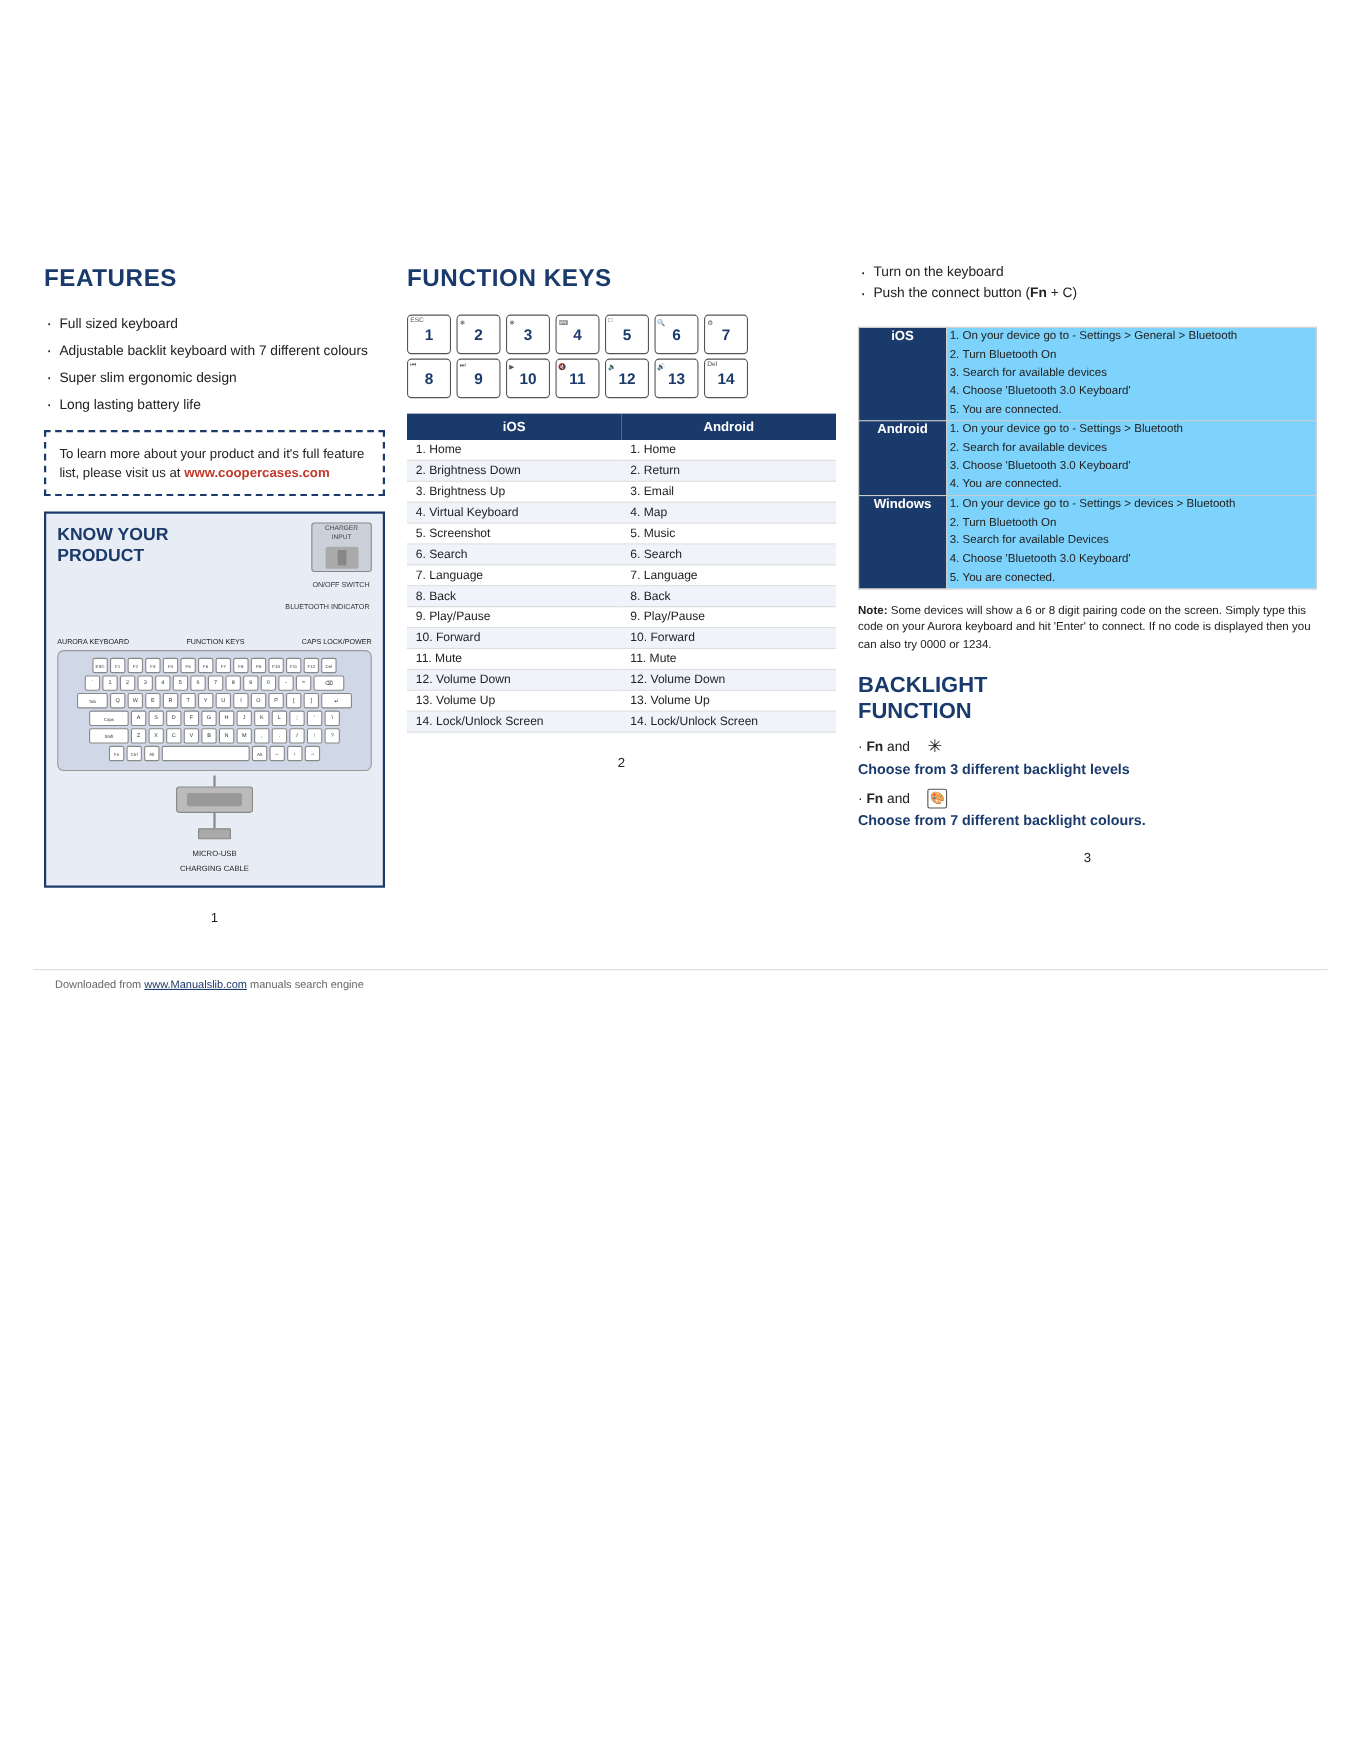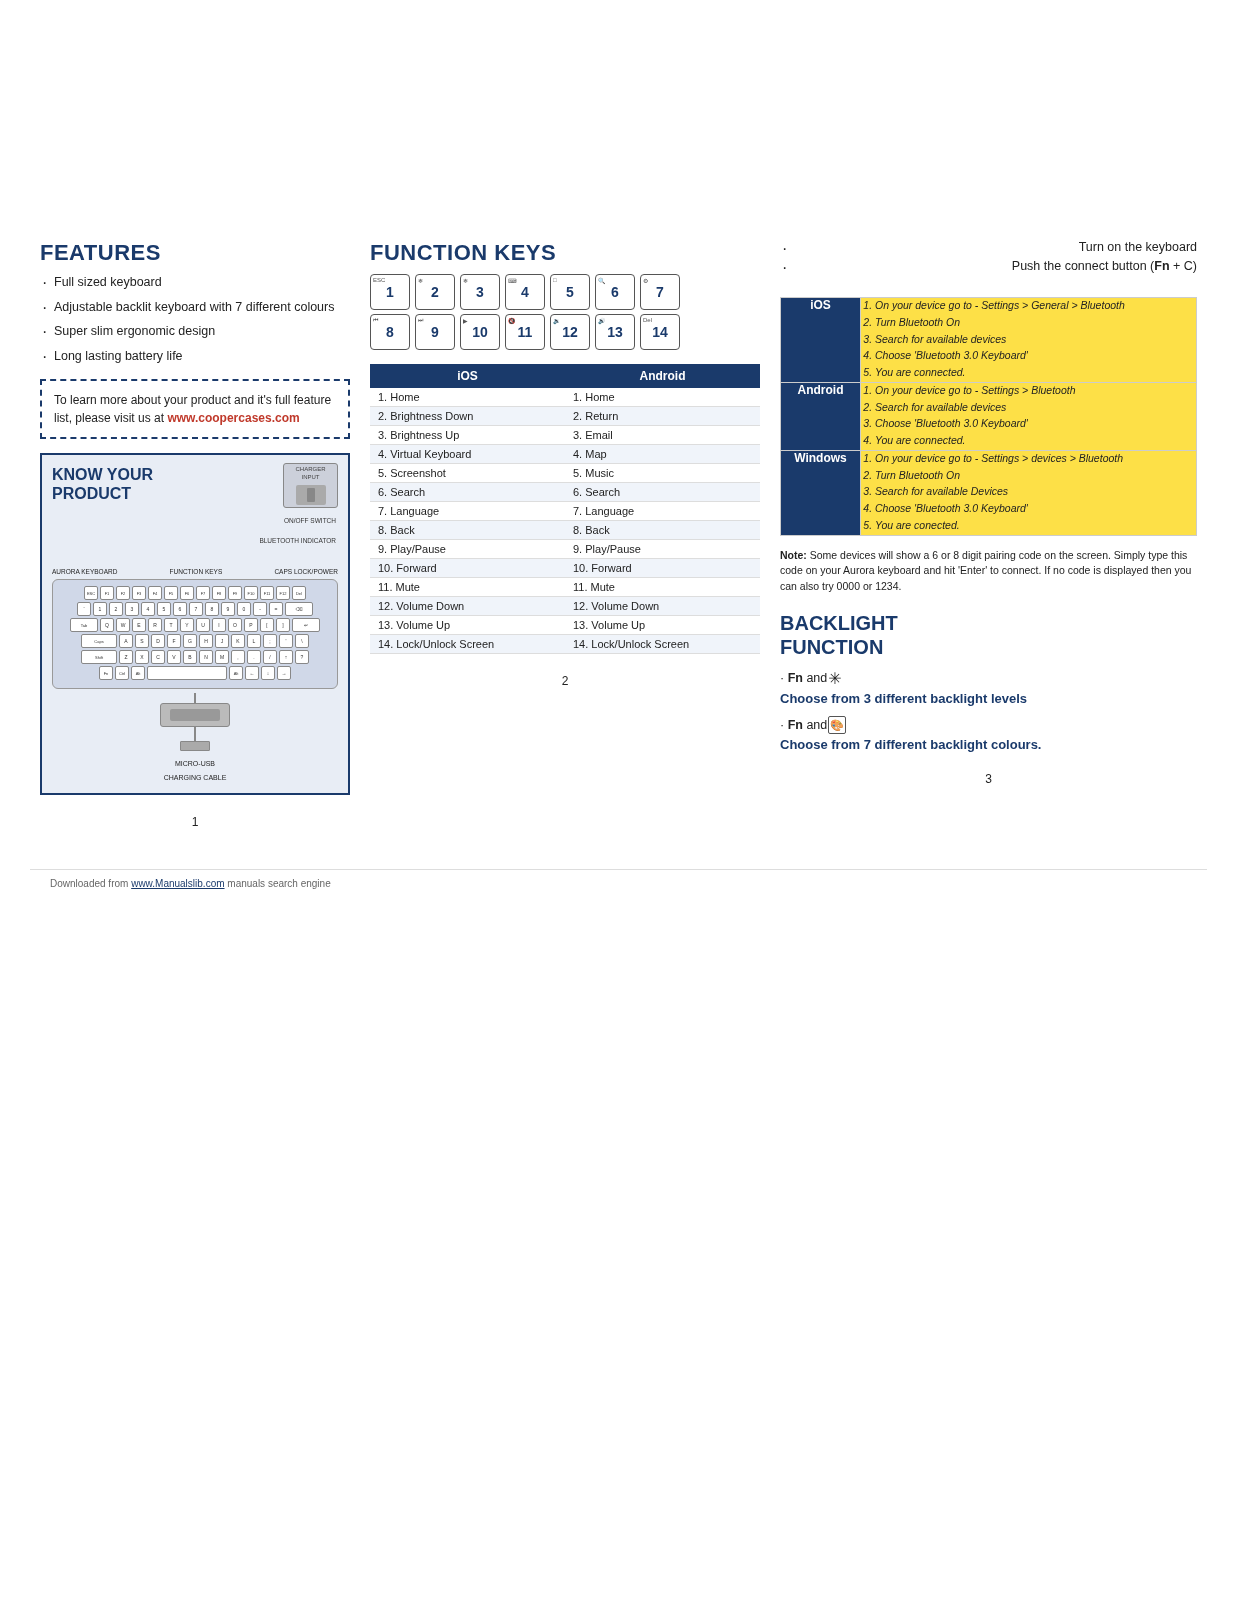--- a/index.html
+++ b/index.html
@@ -34,21 +34,21 @@
       flex-shrink: 0;
     }
     .col3 {
       flex: 1;
     }
     .section-title {
       font-size: 22px;
       font-weight: 900;
       color: #1a3a6b;
       text-transform: uppercase;
-      margin-bottom: 8px;
+      margin-bottom: 20px;
       letter-spacing: 0.5px;
     }
     .feature-list {
       list-style: none;
       margin-bottom: 14px;
     }
     .feature-list li {
       padding-left: 14px;
       position: relative;
       margin-bottom: 7px;
@@ -216,21 +216,20 @@
       color: #222;
     }
     .fk-table tbody tr:nth-child(even) td {
       background: #f0f4fa;
     }
 
     
     .pair-list {
       list-style: none;
       margin-bottom: 24px;
-      text-align: right;
     }
     .pair-list li {
       padding-left: 14px;
       position: relative;
       margin-bottom: 5px;
       font-size: 12.5px;
     }
     .pair-list li::before {
       content: "·";
       position: absolute;
@@ -257,22 +256,21 @@
       font-weight: bold;
       font-size: 12px;
       text-align: center;
       padding: 20px 8px;
       width: 80px;
     }
     .platform-steps {
       padding: 6px 10px;
       font-size: 10.5px;
       line-height: 1.5;
-      background: #fde047;
-      font-style: italic;
+      background: #7dd3fc;
     }
     .platform-steps ol {
       padding-left: 14px;
     }
     .platform-steps li { margin-bottom: 1px; }
 
     .note-box {
       font-size: 10.5px;
       line-height: 1.5;
       margin-bottom: 16px;
@@ -289,21 +287,21 @@
       margin-bottom: 10px;
       line-height: 1.2;
     }
     .backlight-item {
       margin-bottom: 10px;
       font-size: 12.5px;
     }
     .backlight-item .bl-row {
       display: flex;
       align-items: center;
-      gap: 1px;
+      gap: 16px;
       margin-bottom: 3px;
     }
     .backlight-item .bl-desc {
       color: #1a3a6b;
       font-weight: bold;
       font-size: 13px;
     }
 
     
     .footer {

